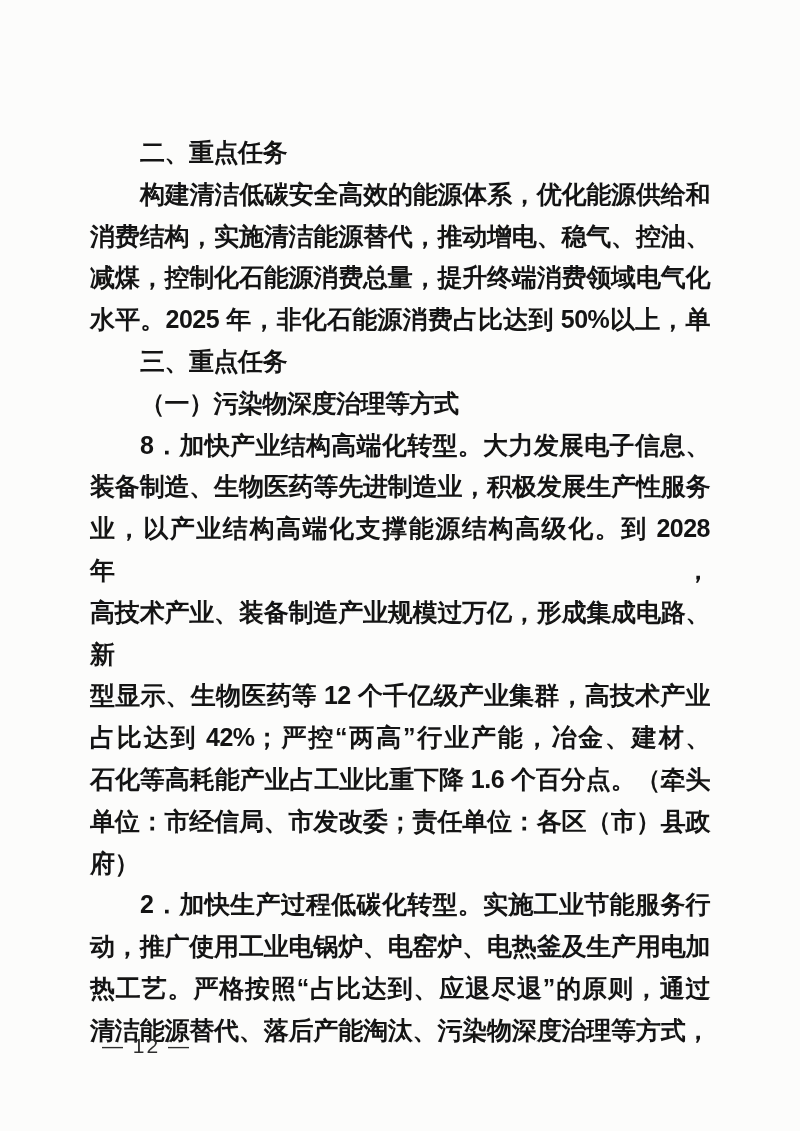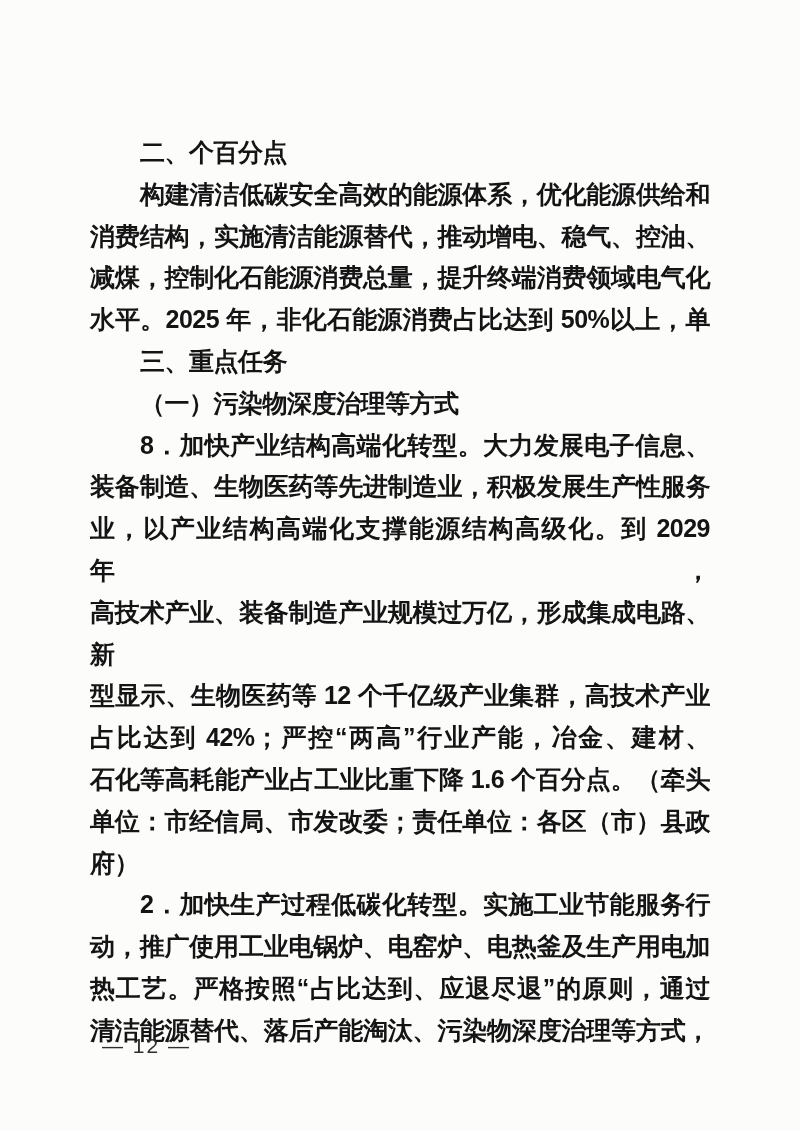--- a/index.html
+++ b/index.html
@@ -52,30 +52,30 @@
     font-weight: 400;
     color: #2e2e2e;
     letter-spacing: 2px;
   }
 </style>
 </head>
 <body>
 
 <div class="page">
   <div class="content">
-    <div class="line short indent">二、个百分点</div>
+    <div class="line short indent">二、重点任务</div>
     <div class="line indent">构建清洁低碳安全高效的能源体系，优化能源供给和</div>
     <div class="line">消费结构，实施清洁能源替代，推动增电、稳气、控油、</div>
     <div class="line">减煤，控制化石能源消费总量，提升终端消费领域电气化</div>
     <div class="line">水平。2025 年，非化石能源消费占比达到 50%以上，单</div>
     <div class="line short indent">三、重点任务</div>
     <div class="line short indent">（一）污染物深度治理等方式</div>
     <div class="line indent">8．加快产业结构高端化转型。大力发展电子信息、</div>
     <div class="line">装备制造、生物医药等先进制造业，积极发展生产性服务</div>
-    <div class="line">业，以产业结构高端化支撑能源结构高级化。到 2029 年，</div>
+    <div class="line">业，以产业结构高端化支撑能源结构高级化。到 2028 年，</div>
     <div class="line">高技术产业、装备制造产业规模过万亿，形成集成电路、新</div>
     <div class="line">型显示、生物医药等 12 个千亿级产业集群，高技术产业</div>
     <div class="line">占比达到 42%；严控“两高”行业产能，冶金、建材、</div>
     <div class="line">石化等高耗能产业占工业比重下降 1.6 个百分点。（牵头</div>
     <div class="line">单位：市经信局、市发改委；责任单位：各区（市）县政</div>
     <div class="line short">府）</div>
     <div class="line indent">2．加快生产过程低碳化转型。实施工业节能服务行</div>
     <div class="line">动，推广使用工业电锅炉、电窑炉、电热釜及生产用电加</div>
     <div class="line">热工艺。严格按照“占比达到、应退尽退”的原则，通过</div>
     <div class="line">清洁能源替代、落后产能淘汰、污染物深度治理等方式，</div>

